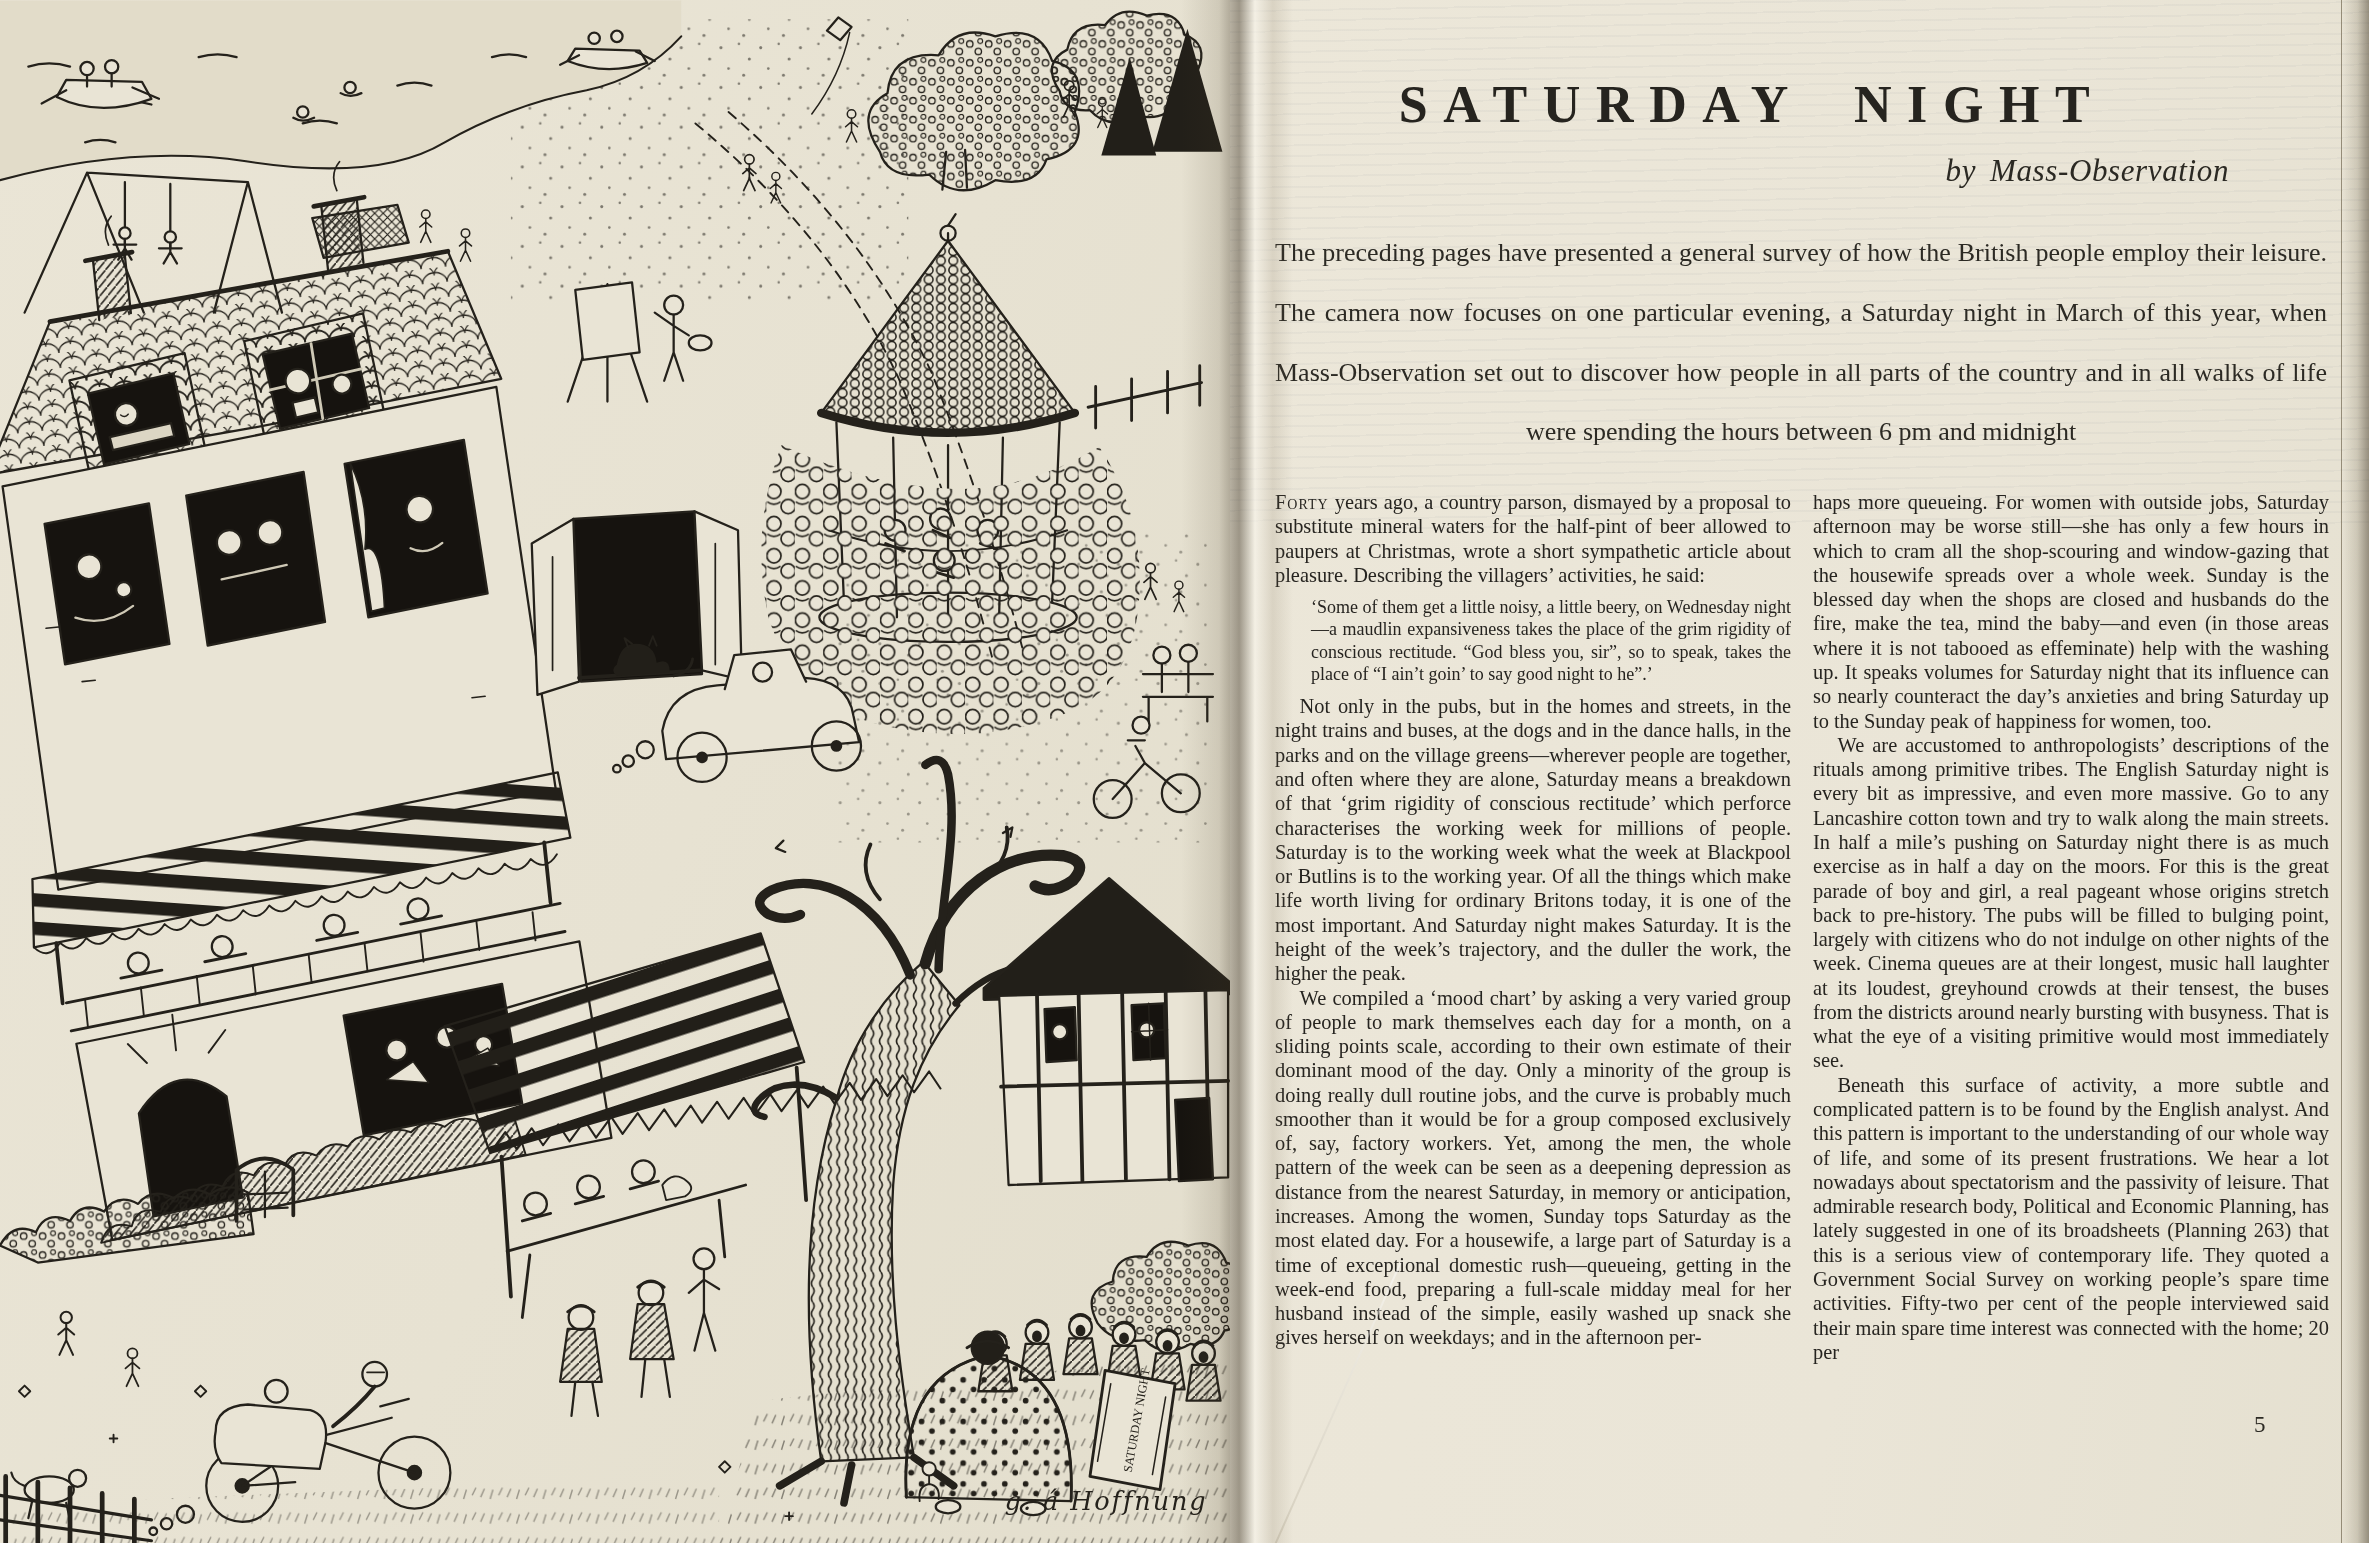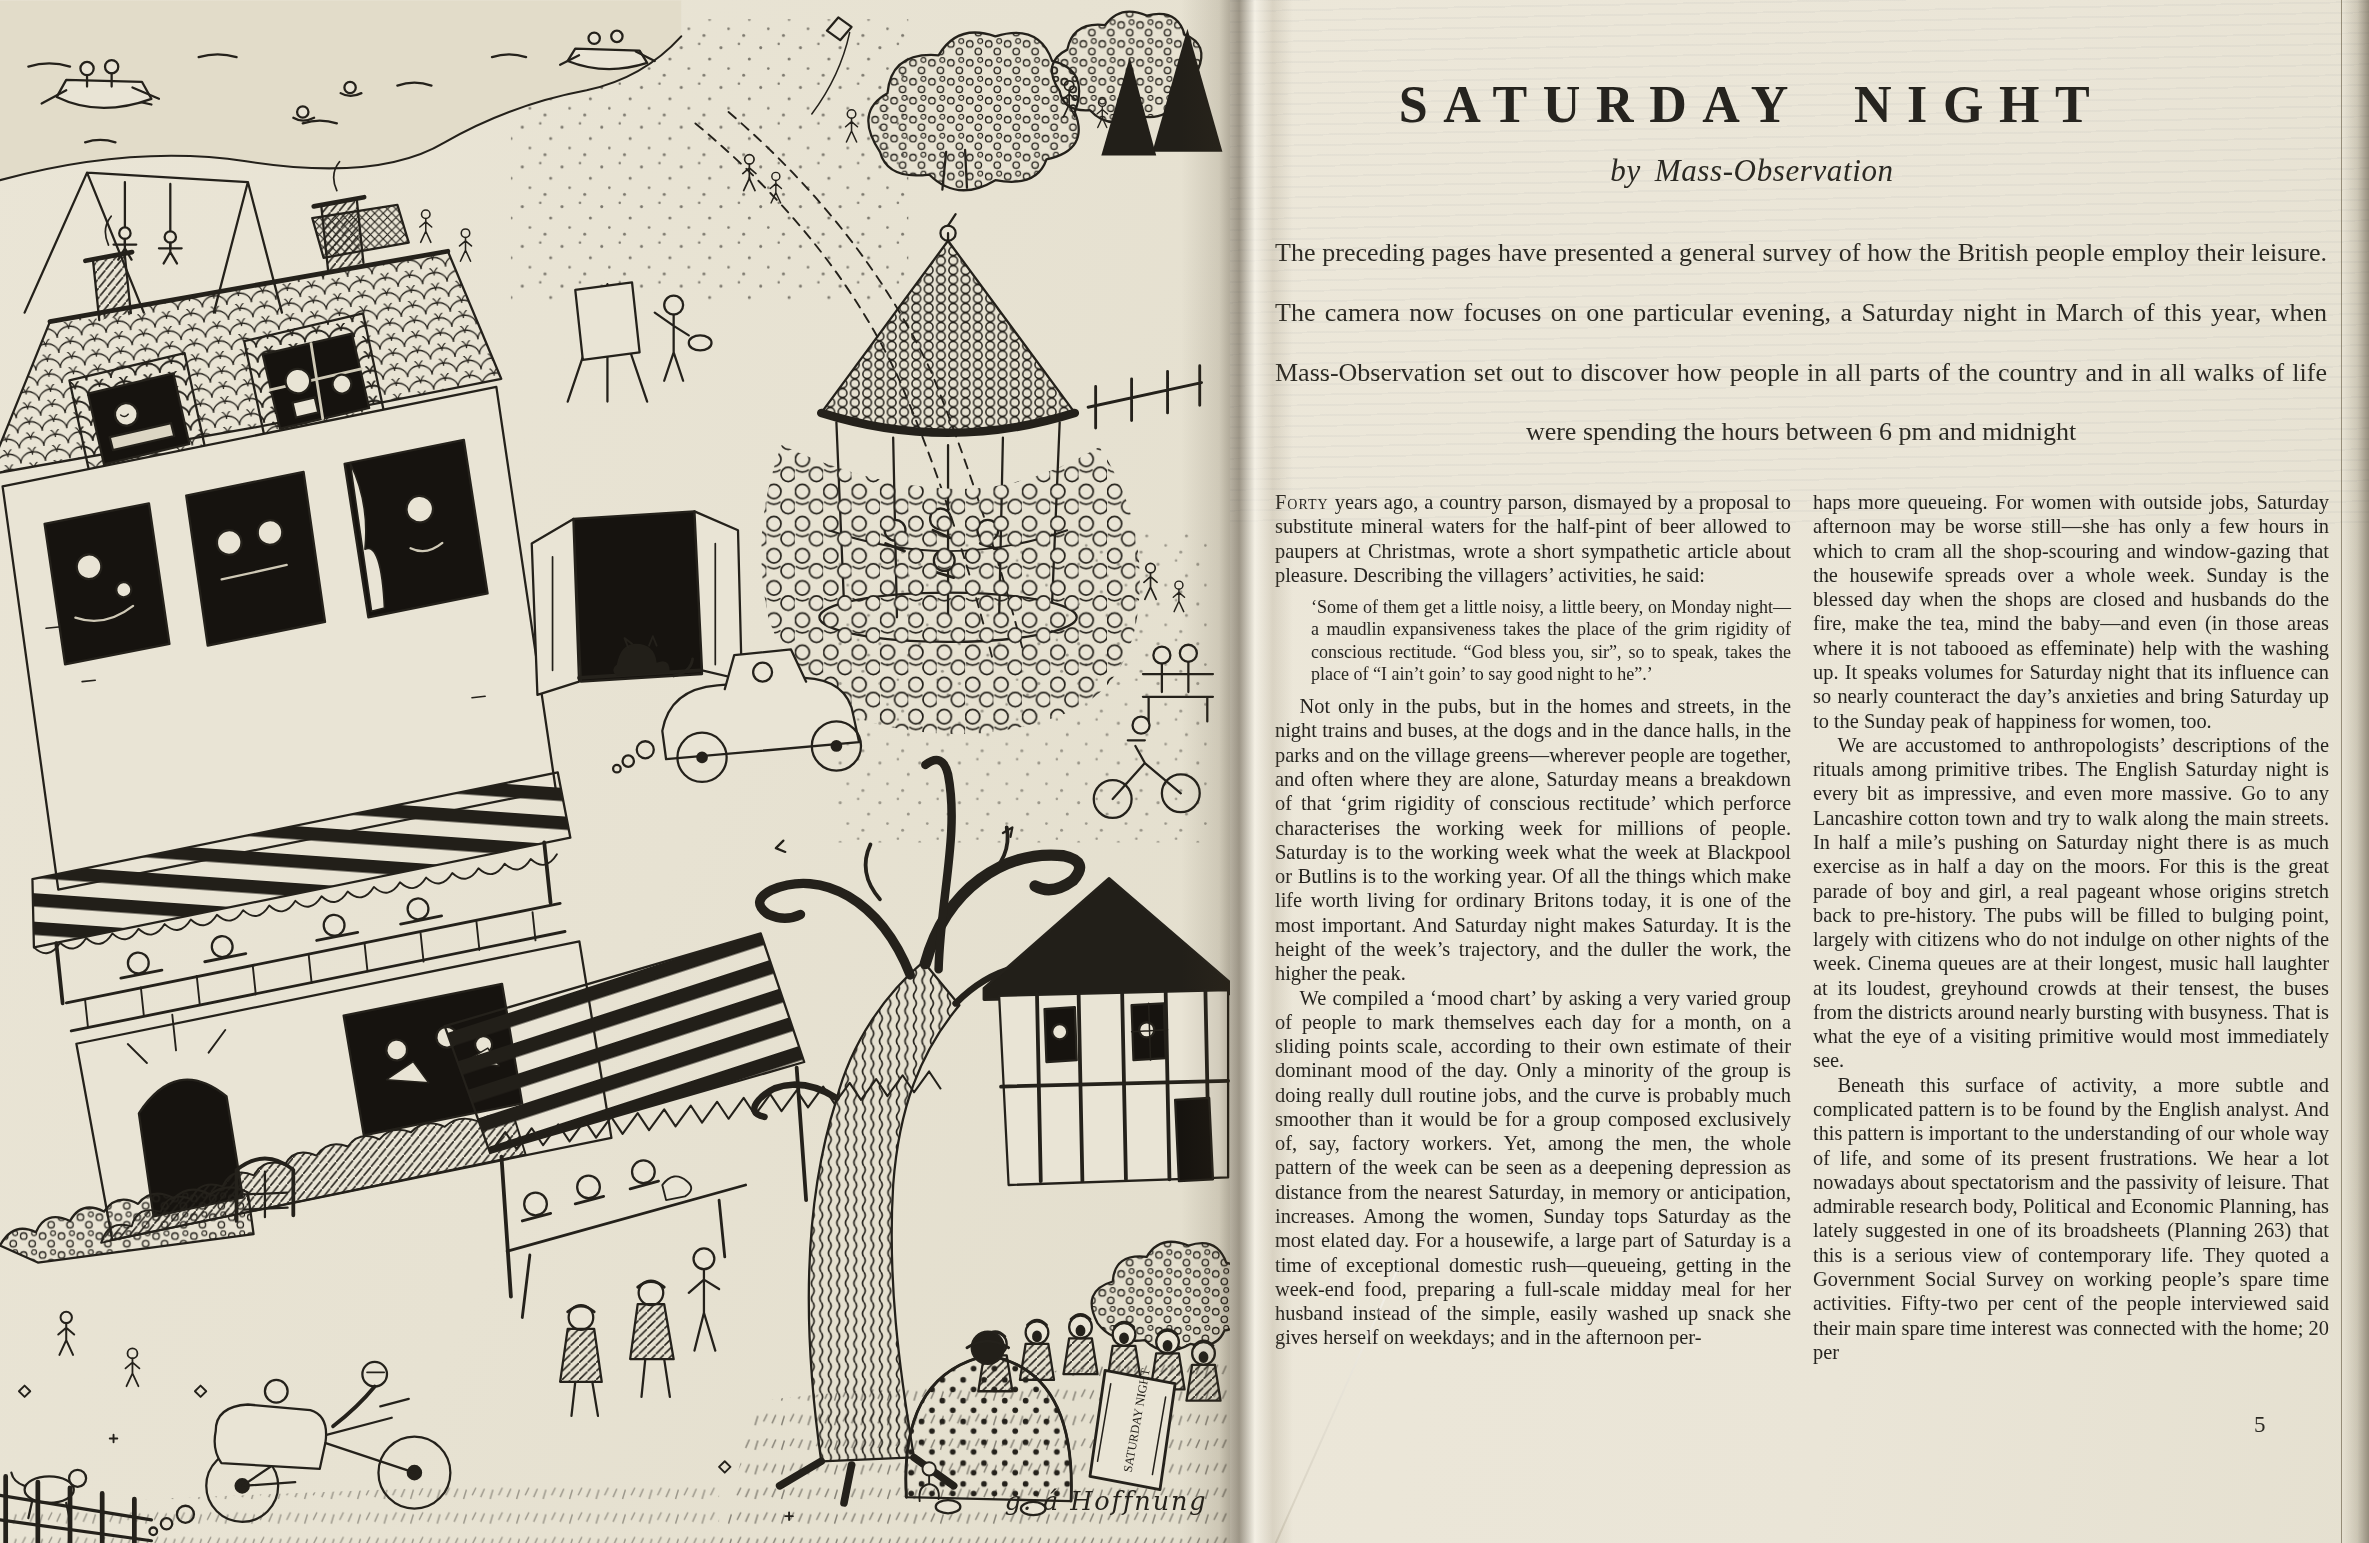--- a/index.html
+++ b/index.html
@@ -42,21 +42,21 @@
     background:linear-gradient(90deg,rgba(0,0,0,0) 0%,rgba(86,74,50,0.18) 55%,rgba(60,50,32,0.5) 100%);
     border-left:1.9px solid rgba(150,140,115,0.5);
   }
   .article-title{
     position:absolute;left:45px;top:40px;width:954px;
     text-align:center;font-size:52px;font-weight:bold;color:#26241f;
     letter-spacing:0.30em;word-spacing:0.45em;white-space:nowrap;
   }
   .byline{
     position:absolute;left:45px;top:153px;width:954px;
-    text-align:center;font-style:italic;font-size:31px;color:#2b2923;
+    text-align:right;font-style:italic;font-size:31px;color:#2b2923;
     letter-spacing:0.02em;word-spacing:0.18em;
   }
   .intro{
     position:absolute;left:45px;top:223px;width:1052px;
     font-size:26px;line-height:2.3;color:#2c2a24;
     text-align:justify;text-align-last:center;
   }
   .columns{
     position:absolute;left:45px;top:490px;width:1054px;
     display:flex;justify-content:space-between;
@@ -515,21 +515,21 @@
     <h1 class="article-title">SATURDAY NIGHT</h1>
 
     <div class="byline">by Mass-Observation</div>
 
     <div class="intro">The preceding pages have presented a general survey of how the British people employ their leisure. The camera now focuses on one particular evening, a Saturday night in March of this year, when Mass-Observation set out to discover how people in all parts of the country and in all walks of life were spending the hours between 6 pm and midnight</div>
 
     <div class="columns">
 
       <div class="col">
         <p class="flush"><span class="lead-caps">Forty</span><span> years ago, a country parson, dismayed by a proposal to substitute mineral waters for the half-pint of beer allowed to paupers at Christmas, wrote a short sympathetic article about pleasure. Describing the villagers’ activities, he said:</span></p>
-        <div class="quote">‘Some of them get a little noisy, a little beery, on Monday night—a maudlin expansiveness takes the place of the grim rigidity of conscious rectitude. “God bless you, sir”, so to speak, takes the place of “I ain’t goin’ to say good night to he”.’</div>
+        <div class="quote">‘Some of them get a little noisy, a little beery, on Wednesday night—a maudlin expansiveness takes the place of the grim rigidity of conscious rectitude. “God bless you, sir”, so to speak, takes the place of “I ain’t goin’ to say good night to he”.’</div>
         <p>Not only in the pubs, but in the homes and streets, in the night trains and buses, at the dogs and in the dance halls, in the parks and on the village greens—wherever people are together, and often where they are alone, Saturday means a breakdown of that ‘grim rigidity of conscious rectitude’ which perforce characterises the working week for millions of people. Saturday is to the working week what the week at Blackpool or Butlins is to the working year. Of all the things which make life worth living for ordinary Britons today, it is one of the most important. And Saturday night makes Saturday. It is the height of the week’s trajectory, and the duller the work, the higher the peak.</p>
         <p>We compiled a ‘mood chart’ by asking a very varied group of people to mark themselves each day for a month, on a sliding points scale, according to their own estimate of their dominant mood of the day. Only a minority of the group is doing really dull routine jobs, and the curve is probably much smoother than it would be for a group composed exclusively of, say, factory workers. Yet, among the men, the whole pattern of the week can be seen as a deepening depression as distance from the nearest Saturday, in memory or anticipation, increases. Among the women, Sunday tops Saturday as the most elated day. For a housewife, a large part of Saturday is a time of exceptional domestic rush—queueing, getting in the week-end food, preparing a full-scale midday meal for her husband instead of the simple, easily washed up snack she gives herself on weekdays; and in the afternoon per-</p>
       </div>
 
       <div class="col">
         <p class="flush">haps more queueing. For women with outside jobs, Saturday afternoon may be worse still—she has only a few hours in which to cram all the shop-scouring and window-gazing that the housewife spreads over a whole week. Sunday is the blessed day when the shops are closed and husbands do the fire, make the tea, mind the baby—and even (in those areas where it is not tabooed as effeminate) help with the washing up. It speaks volumes for Saturday night that its influence can so nearly counteract the day’s anxieties and bring Saturday up to the Sunday peak of happiness for women, too.</p>
         <p>We are accustomed to anthropologists’ descriptions of the rituals among primitive tribes. The English Saturday night is every bit as impressive, and even more massive. Go to any Lancashire cotton town and try to walk along the main streets. In half a mile’s pushing on Saturday night there is as much exercise as in half a day on the moors. For this is the great parade of boy and girl, a real pageant whose origins stretch back to pre-history. The pubs will be filled to bulging point, largely with citizens who do not indulge on other nights of the week. Cinema queues are at their longest, music hall laughter at its loudest, greyhound crowds at their tensest, the buses from the districts around nearly bursting with busyness. That is what the eye of a visiting primitive would most immediately see.</p>
         <p><span>Beneath this surface of activity, a more subtle and complicated pattern is to be found by the English analyst. And this pattern is important to the understanding of our whole way of life, and some of its present frustrations. We hear a lot nowadays about spectatorism and the passivity of leisure. That admirable research body, Political and Economic Planning, has lately suggested in one of its broadsheets (</span><span class="it">Planning</span><span> 263) that this is a serious view of contemporary life. They quoted a Government Social Survey on working people’s spare time activities. Fifty-two per cent of the people interviewed said their main spare time interest was connected with the home; 20 per</span></p>
       </div>
 

